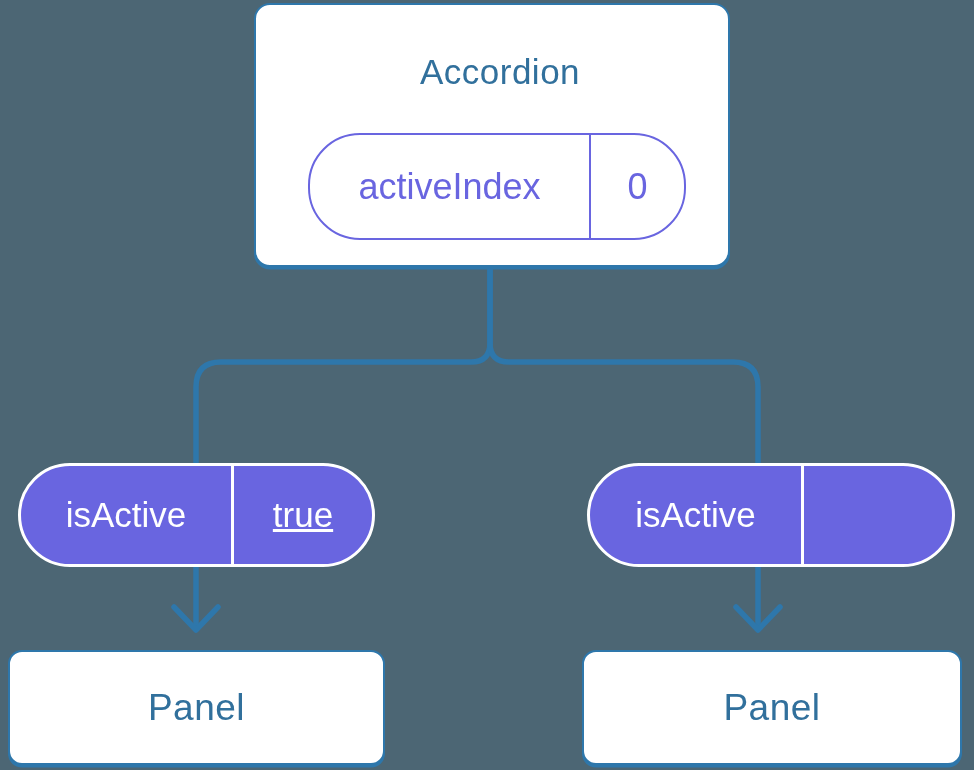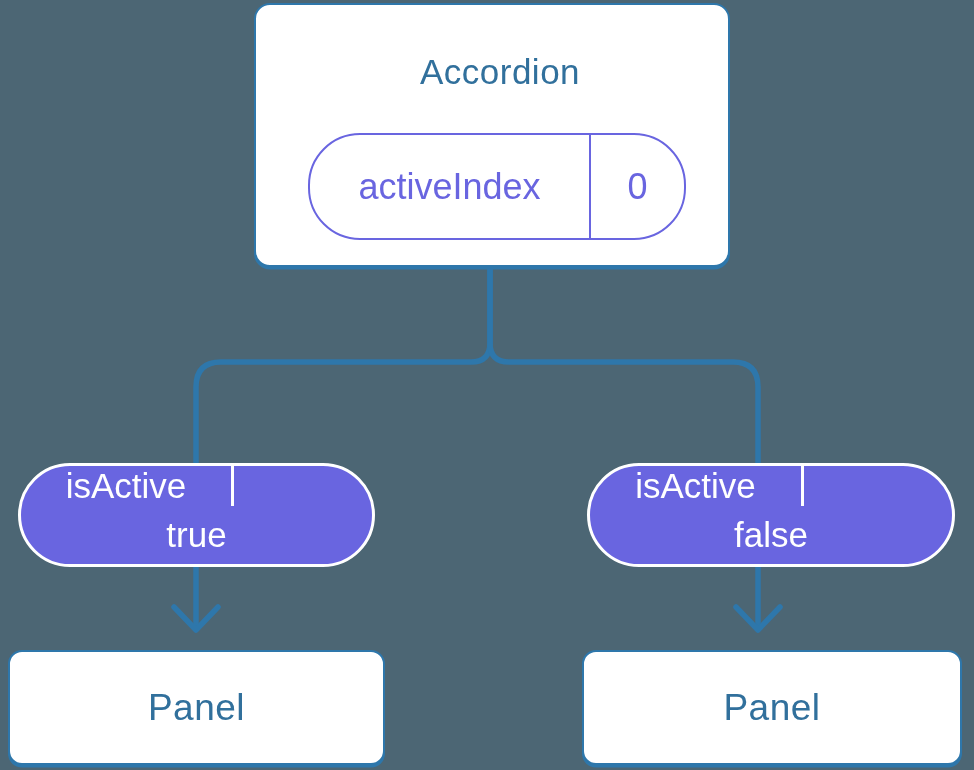--- a/index.html
+++ b/index.html
@@ -83,33 +83,33 @@
   .prop-pill {
     height: 104px;
     background: var(--purple, #6965E0);
     border: 3px solid #fff;
     border-radius: 52px;
     display: flex;
     align-items: stretch;
     color: var(--pill-text, #fff);
     font-size: 35px;
     overflow: hidden;
-    flex-direction: column;
   }
   .prop-pill .seg-name {
     display: flex;
     align-items: center;
     justify-content: center;
     border-right: 3px solid #fff;
   }
   .prop-pill .seg-value {
     flex: 1;
     display: flex;
     align-items: center;
     justify-content: center;
+    text-decoration: underline;
   }
   .prop-pill-left {
     left: 18px;
     top: 463px;
     width: 357px;
   }
   .prop-pill-left .seg-name { width: 210px; }
   .prop-pill-right {
     left: 587px;
     top: 463px;
@@ -162,21 +162,20 @@
   </div>
 </div>
 
 <div class="node prop-pill prop-pill-left">
   <div class="seg-name">isActive</div>
   <div class="seg-value">true</div>
 </div>
 
 <div class="node prop-pill prop-pill-right">
   <div class="seg-name">isActive</div>
-  <div class="seg-value">false</div>
 </div>
 
 <div class="node panel-card panel-card-left">
   <span>Panel</span>
 </div>
 <div class="node panel-card panel-card-right">
   <span>Panel</span>
 </div>
 
 </body></html>

